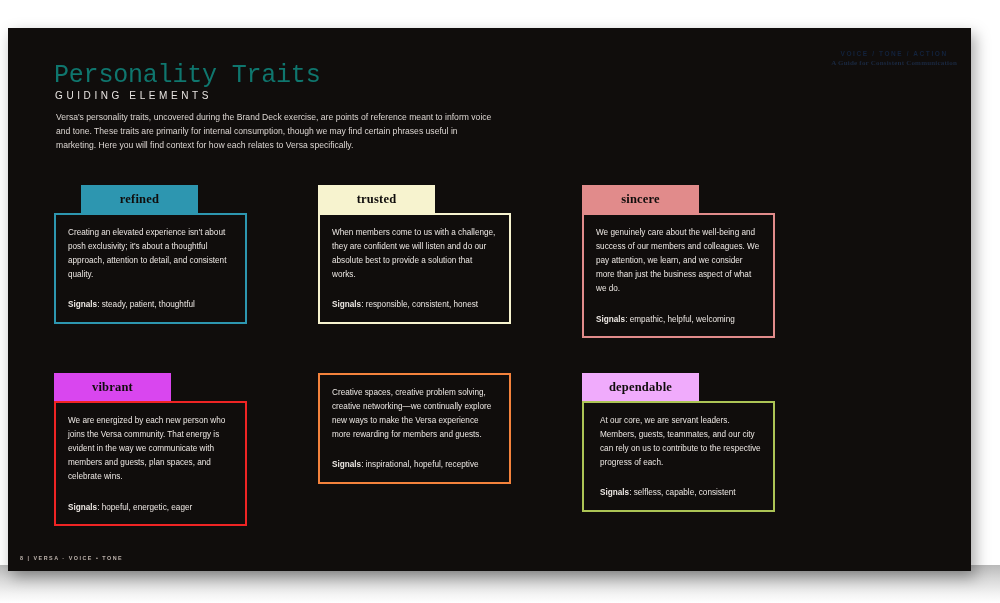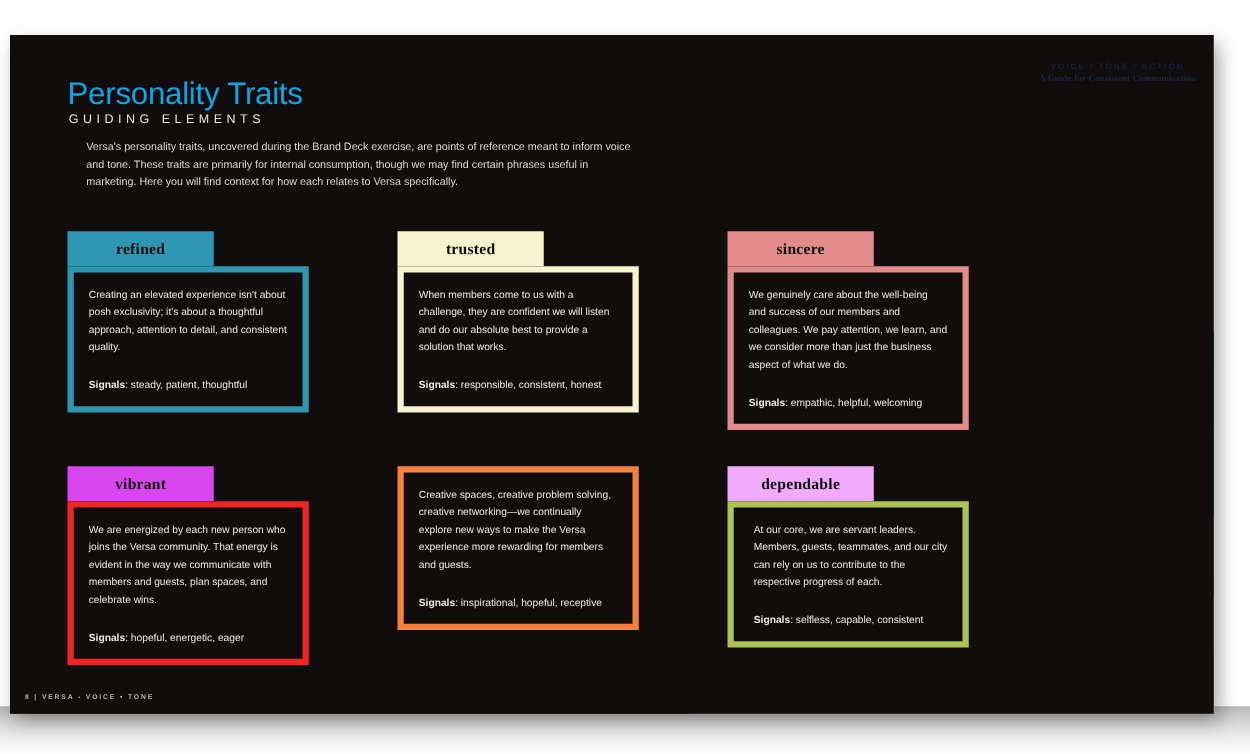--- a/index.html
+++ b/index.html
@@ -116,40 +116,40 @@
   }
   .caption-sub{
     color:#1b2941;font-size:7px;margin-top:2px;letter-spacing:.2px;
     font-family:"Liberation Serif",serif;font-weight:bold;
   }
 
   
   .content{position:absolute;left:0;top:0;width:963px;height:543px;z-index:7;}
   .title{
     position:absolute;left:46px;top:33px;
-    color:#0ea5e9;font-size:25px;font-weight:normal;letter-spacing:-.2px;
+    color:#0f766e;font-size:25px;font-weight:normal;letter-spacing:-.2px;font-family:Liberation Mono, monospace;
   }
   .subtitle{
     position:absolute;left:47px;top:62px;
     color:#e8e4e1;font-size:10px;letter-spacing:3.6px;
   }
   .intro{
-    position:absolute;left:61px;top:83px;width:440px;
+    position:absolute;left:48px;top:83px;width:440px;
     color:#ddd7d3;font-size:8.6px;line-height:1.62;
   }
 
   
   .card{position:absolute;width:193px;}
   .card-tab{
     height:28px;width:117px;display:flex;align-items:center;justify-content:center;
     font-family:"Liberation Serif",serif;font-weight:bold;font-size:12.5px;color:#100d0c;
     letter-spacing:.2px;
   }
   .card-body{
-    border:5px solid #ef4444;background:#100d0c;padding:11px 12px 10px 12px;
+    border:2px solid #ef4444;background:#100d0c;padding:11px 12px 10px 12px;
     min-height:100px;box-sizing:border-box;
   }
   .card-copy{color:#ece7e3;font-size:8.2px;line-height:1.72;}
   .card-signals{color:#ece7e3;font-size:8.2px;line-height:1.6;margin-top:16px;}
   .card-signals b{font-weight:bold;}
 
   .footer{
     position:absolute;left:12px;bottom:10px;
     color:#bdb3ad;font-size:5.4px;letter-spacing:1.5px;font-weight:bold;
   }
@@ -212,21 +212,21 @@
       <div class="caption-kicker">VOICE / TONE / ACTION</div>
       <div class="caption-sub">A Guide for Consistent Communication</div>
     </div>
 
     <div class="content">
       <div class="title">Personality Traits</div>
       <div class="subtitle">GUIDING ELEMENTS</div>
       <div class="intro">Versa's personality traits, uncovered during the Brand Deck exercise, are points of reference meant to inform voice and tone. These traits are primarily for internal consumption, though we may find certain phrases useful in marketing. Here you will find context for how each relates to Versa specifically.</div>
 
       <div class="card" style="left:46px;top:157px;">
-        <div class="card-tab" style="background: rgb(45, 150, 176);">refined</div>
+        <div class="card-tab" style="background: rgb(45, 150, 176); margin-left: 27px;">refined</div>
         <div class="card-body" style="border-color: rgb(45, 150, 176);">
           <div class="card-copy">Creating an elevated experience isn't about posh exclusivity; it's about a thoughtful approach, attention to detail, and consistent quality.</div>
           <div class="card-signals"><b>Signals</b><span>: steady, patient, thoughtful</span></div>
         </div>
       </div>
 
       <div class="card" style="left:310px;top:157px;">
         <div class="card-tab" style="background: rgb(247, 243, 207);">trusted</div>
         <div class="card-body" style="border-color: rgb(247, 243, 207);">
           <div class="card-copy">When members come to us with a challenge, they are confident we will listen and do our absolute best to provide a solution that works.</div>

